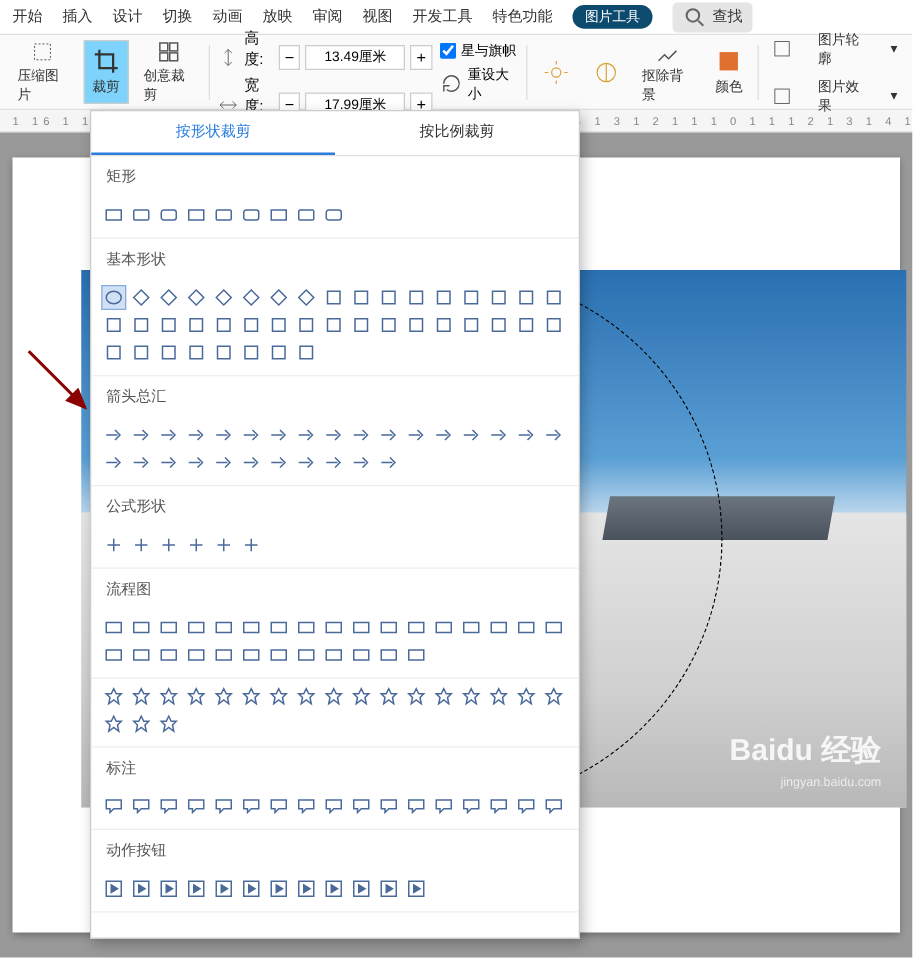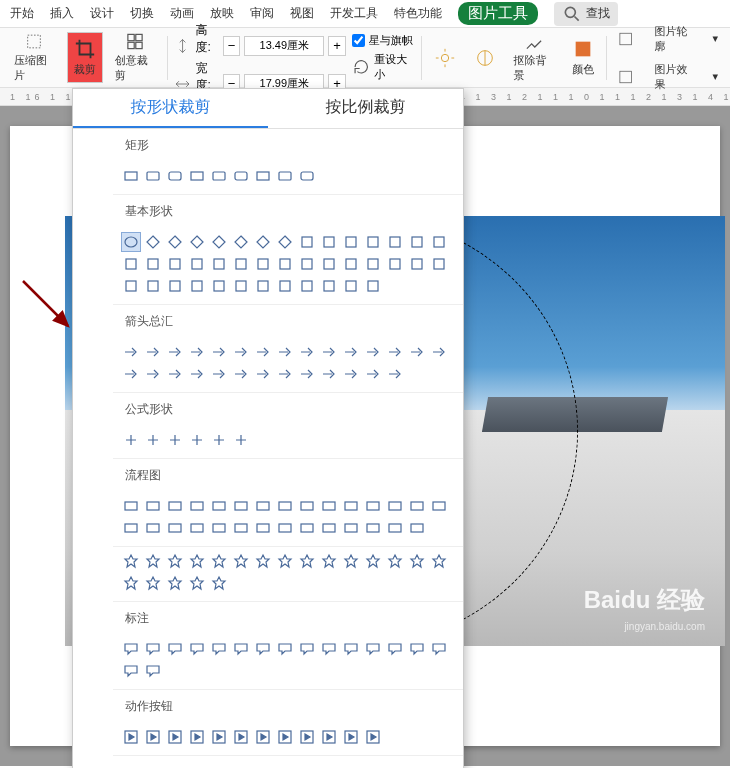--- a/index.html
+++ b/index.html
@@ -1,48 +1,48 @@
 <!DOCTYPE html>
 <html><head>
 <meta charset="utf-8">
 <style>
   * { box-sizing: border-box; margin: 0; padding: 0; }
   body { font-family: "Microsoft YaHei", sans-serif; font-size: 12px; background: #fff; width: 730px; height: 768px; overflow: hidden; }
   .menubar { display: flex; align-items: center; height: 28px; padding: 0 10px; gap: 16px; border-bottom: 1px solid #e0e0e0; }
   .menubar span { color: #333; cursor: pointer; }
-  .menubar .tool-tag { background: #15803d; color: #fff; padding: 2px 10px; border-radius: 10px; font-size: 15px; }
+  .menubar .tool-tag { background: #0c4a6e; color: #fff; padding: 2px 10px; border-radius: 10px; font-size: 11px; }
   .menubar .search { background: #e5e5e5; padding: 2px 8px; border-radius: 4px; display: flex; align-items: center; gap: 4px; }
   .ribbon { display: flex; align-items: center; height: 60px; padding: 4px 8px; gap: 6px; border-bottom: 1px solid #e0e0e0; background: #fafafa; }
   .rb-group { display: flex; flex-direction: column; align-items: center; justify-content: center; padding: 0 6px; height: 100%; }
   .rb-icon { width: 22px; height: 22px; display: flex; align-items: center; justify-content: center; color: #555; }
   .rb-label { font-size: 11px; color: #333; margin-top: 2px; }
-  .rb-group.active { background: #ef4444; border: 1px solid #ccc; }
+  .rb-group.active { background: #7dd3fc; border: 1px solid #ccc; }
   .dim-group { display: flex; flex-direction: column; gap: 4px; }
   .dim-row { display: flex; align-items: flex-end; gap: 4px; }
   .dim-row input { width: 80px; height: 20px; border: 1px solid #ccc; text-align: center; font-size: 11px; }
   .dim-btn { width: 20px; height: 20px; border: 1px solid #ccc; background: #fff; font-size: 13px; line-height: 1; cursor: pointer; }
   .check { display: flex; align-items: center; gap: 4px; font-size: 11px; }
   .sep { width: 1px; height: 44px; background: #ddd; }
   .right-tool { display: flex; align-items: center; gap: 20px; font-size: 11px; color: #333; padding: 2px 4px; }
   .ruler { height: 18px; background: #f5f5f5; border-bottom: 1px solid #ddd; display: flex; align-items: center; font-size: 9px; color: #888; letter-spacing: 4px; padding-left: 10px; overflow: hidden; white-space: nowrap; }
   .canvas-area { position: relative; width: 730px; height: 660px; background: #999; }
   .slide { position: absolute; left: 10px; top: 20px; width: 710px; height: 620px; background: #fff; box-shadow: 0 2px 6px rgba(0,0,0,.3); }
   .image-frame { position: absolute; left: 55px; top: 90px; width: 660px; height: 430px; }
   .sky { position: absolute; inset: 0; background: linear-gradient(180deg, #2a6fb0 0%, #5a9fd4 35%, #e8f0f8 50%, #d8e5f0 55%, #f0f4f8 100%); }
   .mountain { position: absolute; bottom: 0; left: 0; right: 0; height: 55%; background: linear-gradient(180deg, #e5e5e5 0%, #d0d0d0 60%, #b8b8b8 100%); }
   .building { position: absolute; right: 60px; top: 42%; width: 180px; height: 35px; background: linear-gradient(180deg, #6b7580 0%, #4a525c 100%); transform: skewX(-10deg); }
   .crop-overlay { position: absolute; left: 73px; top: 0; width: 440px; height: 430px; border: 1px dashed #000; border-radius: 50%; }
   .watermark { position: absolute; right: 20px; bottom: 30px; color: rgba(255,255,255,.85); font-size: 24px; font-weight: bold; }
   .watermark-sub { position: absolute; right: 20px; bottom: 14px; color: rgba(255,255,255,.7); font-size: 10px; }
 
   .dropdown { position: absolute; left: 72px; top: 88px; width: 392px; background: #fff; border: 1px solid #ccc; box-shadow: 2px 4px 10px rgba(0,0,0,.25); z-index: 100; }
   .dd-tabs { display: flex; border-bottom: 1px solid #e0e0e0; }
-  .dd-tab { flex: 1; text-align: center; padding: 8px 0; font-size: 16px; color: #333; cursor: pointer; }
+  .dd-tab { flex: 1; text-align: center; padding: 8px 0; font-size: 12px; color: #333; cursor: pointer; }
   .dd-tab.active { color: #2b7de0; border-bottom: 2px solid #2b7de0; }
-  .dd-section { border-bottom: 1px solid #eee; margin-left: 40px; }
+  .dd-section { border-bottom: 1px solid #eee; }
   .dd-title { padding: 8px 12px; font-size: 12px; color: #555; }
   .dd-shapes { display: flex; flex-wrap: wrap; padding: 4px 8px 8px 8px; gap: 2px; }
   .shape { width: 20px; height: 20px; display: flex; align-items: center; justify-content: center; color: #4a6a9a; cursor: pointer; }
   .shape.selected { background: #d0e0f5; border: 1px solid #88aad8; }
   .shape svg { width: 16px; height: 16px; stroke: #4a6a9a; fill: none; stroke-width: 1.2; }
   .dd-footer { display: flex; align-items: center; gap: 8px; padding: 10px 12px; font-size: 12px; color: #333; cursor: pointer; }
   .arrow-anno { position: absolute; left: 18px; top: 170px; z-index: 200; }
 
   .ic { width: 20px; height: 20px; display: inline-block; }
 </style>

